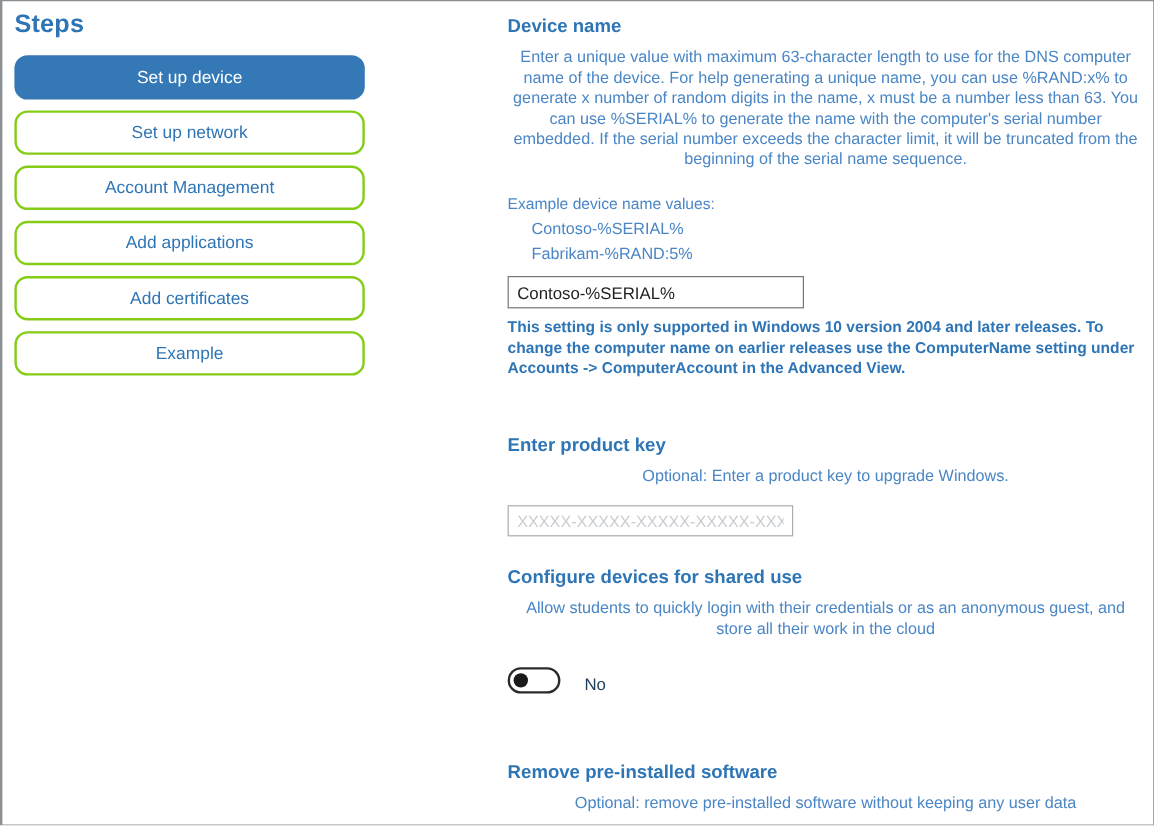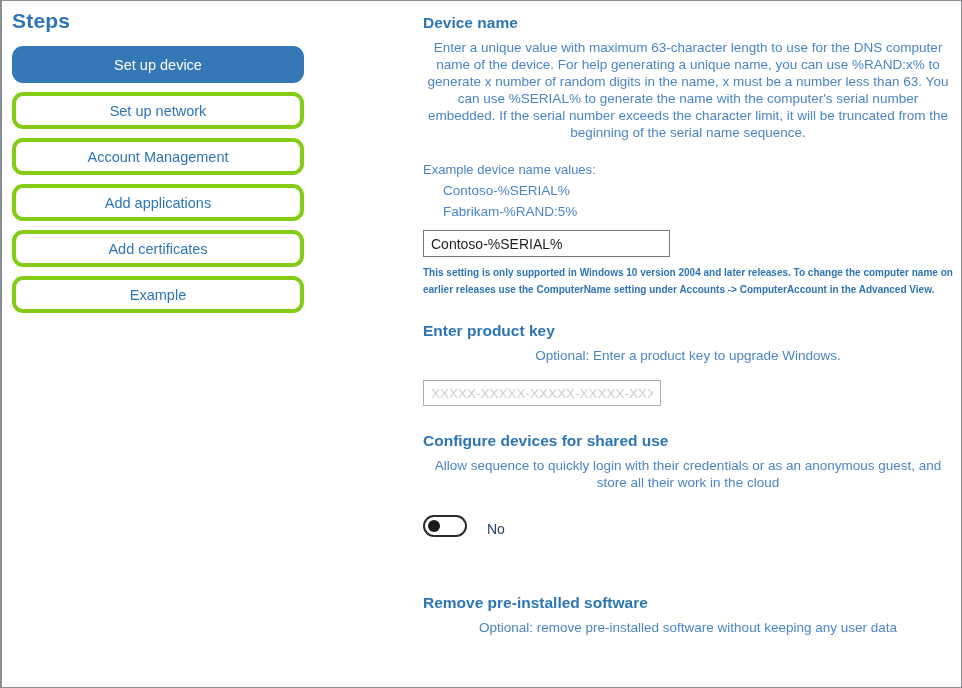--- a/index.html
+++ b/index.html
@@ -22,21 +22,21 @@
   .sidebar {
     position:absolute; left:10px; top:8px; width:292px;
   }
   .sidebar-title {
     font-size:21px; font-weight:700; color:#2e75b6;
     margin-bottom:13px; letter-spacing:0.2px;
   }
   .step-btn {
     width:292px; height:37px;
     margin-bottom:9px;
-    border:4px solid #84cc16;
+    border:2px solid #84cc16;
     border-radius:11px;
     background:#ffffff;
     color:#2e75b6;
     font-size:14.5px;
     font-family:"Liberation Sans", sans-serif;
     display:flex; align-items:center; justify-content:center;
     cursor:pointer;
   }
   .step-btn.active {
     background:#3478b6;
@@ -67,25 +67,25 @@
     margin-top:11px;
     width:247px; height:27px;
     border:1px solid #767676;
     background:#fff;
     font-family:"Liberation Sans", sans-serif;
     font-size:14px; color:#1f1f1f;
     padding:0 7px;
     outline:none;
   }
   .note {
-    font-size:10px; line-height:17px; font-weight:700; color:#2e75b6;
+    font-size:13px; line-height:17px; font-weight:700; color:#2e75b6;
     margin-top:7px;
   }
 
-  .product-section { margin-top:24px; }
+  .product-section { margin-top:48px; }
   .key-input {
     display:block;
     margin-top:16px;
     width:238px; height:26px;
     border:1px solid #a9acb0;
     background:#fff;
     font-family:"Liberation Sans", sans-serif;
     font-size:13.5px; color:#1f1f1f;
     padding:0 7px;
     outline:none;
@@ -145,21 +145,21 @@
     </div>
 
     <div class="product-section">
       <div class="section-title">Enter product key</div>
       <div class="desc">Optional: Enter a product key to upgrade Windows.</div>
       <input type="text" class="key-input" placeholder="XXXXX-XXXXX-XXXXX-XXXXX-XXXXX" style="">
     </div>
 
     <div class="shared-section">
       <div class="section-title">Configure devices for shared use</div>
-      <div class="desc">Allow sequence to quickly login with their credentials or as an anonymous guest, and store all their work in the cloud</div>
+      <div class="desc">Allow students to quickly login with their credentials or as an anonymous guest, and store all their work in the cloud</div>
       <div class="toggle-row">
         <div class="toggle">
           <div class="knob"></div>
         </div>
         <div class="toggle-label">No</div>
       </div>
     </div>
 
     <div class="remove-section">
       <div class="section-title">Remove pre-installed software</div>

